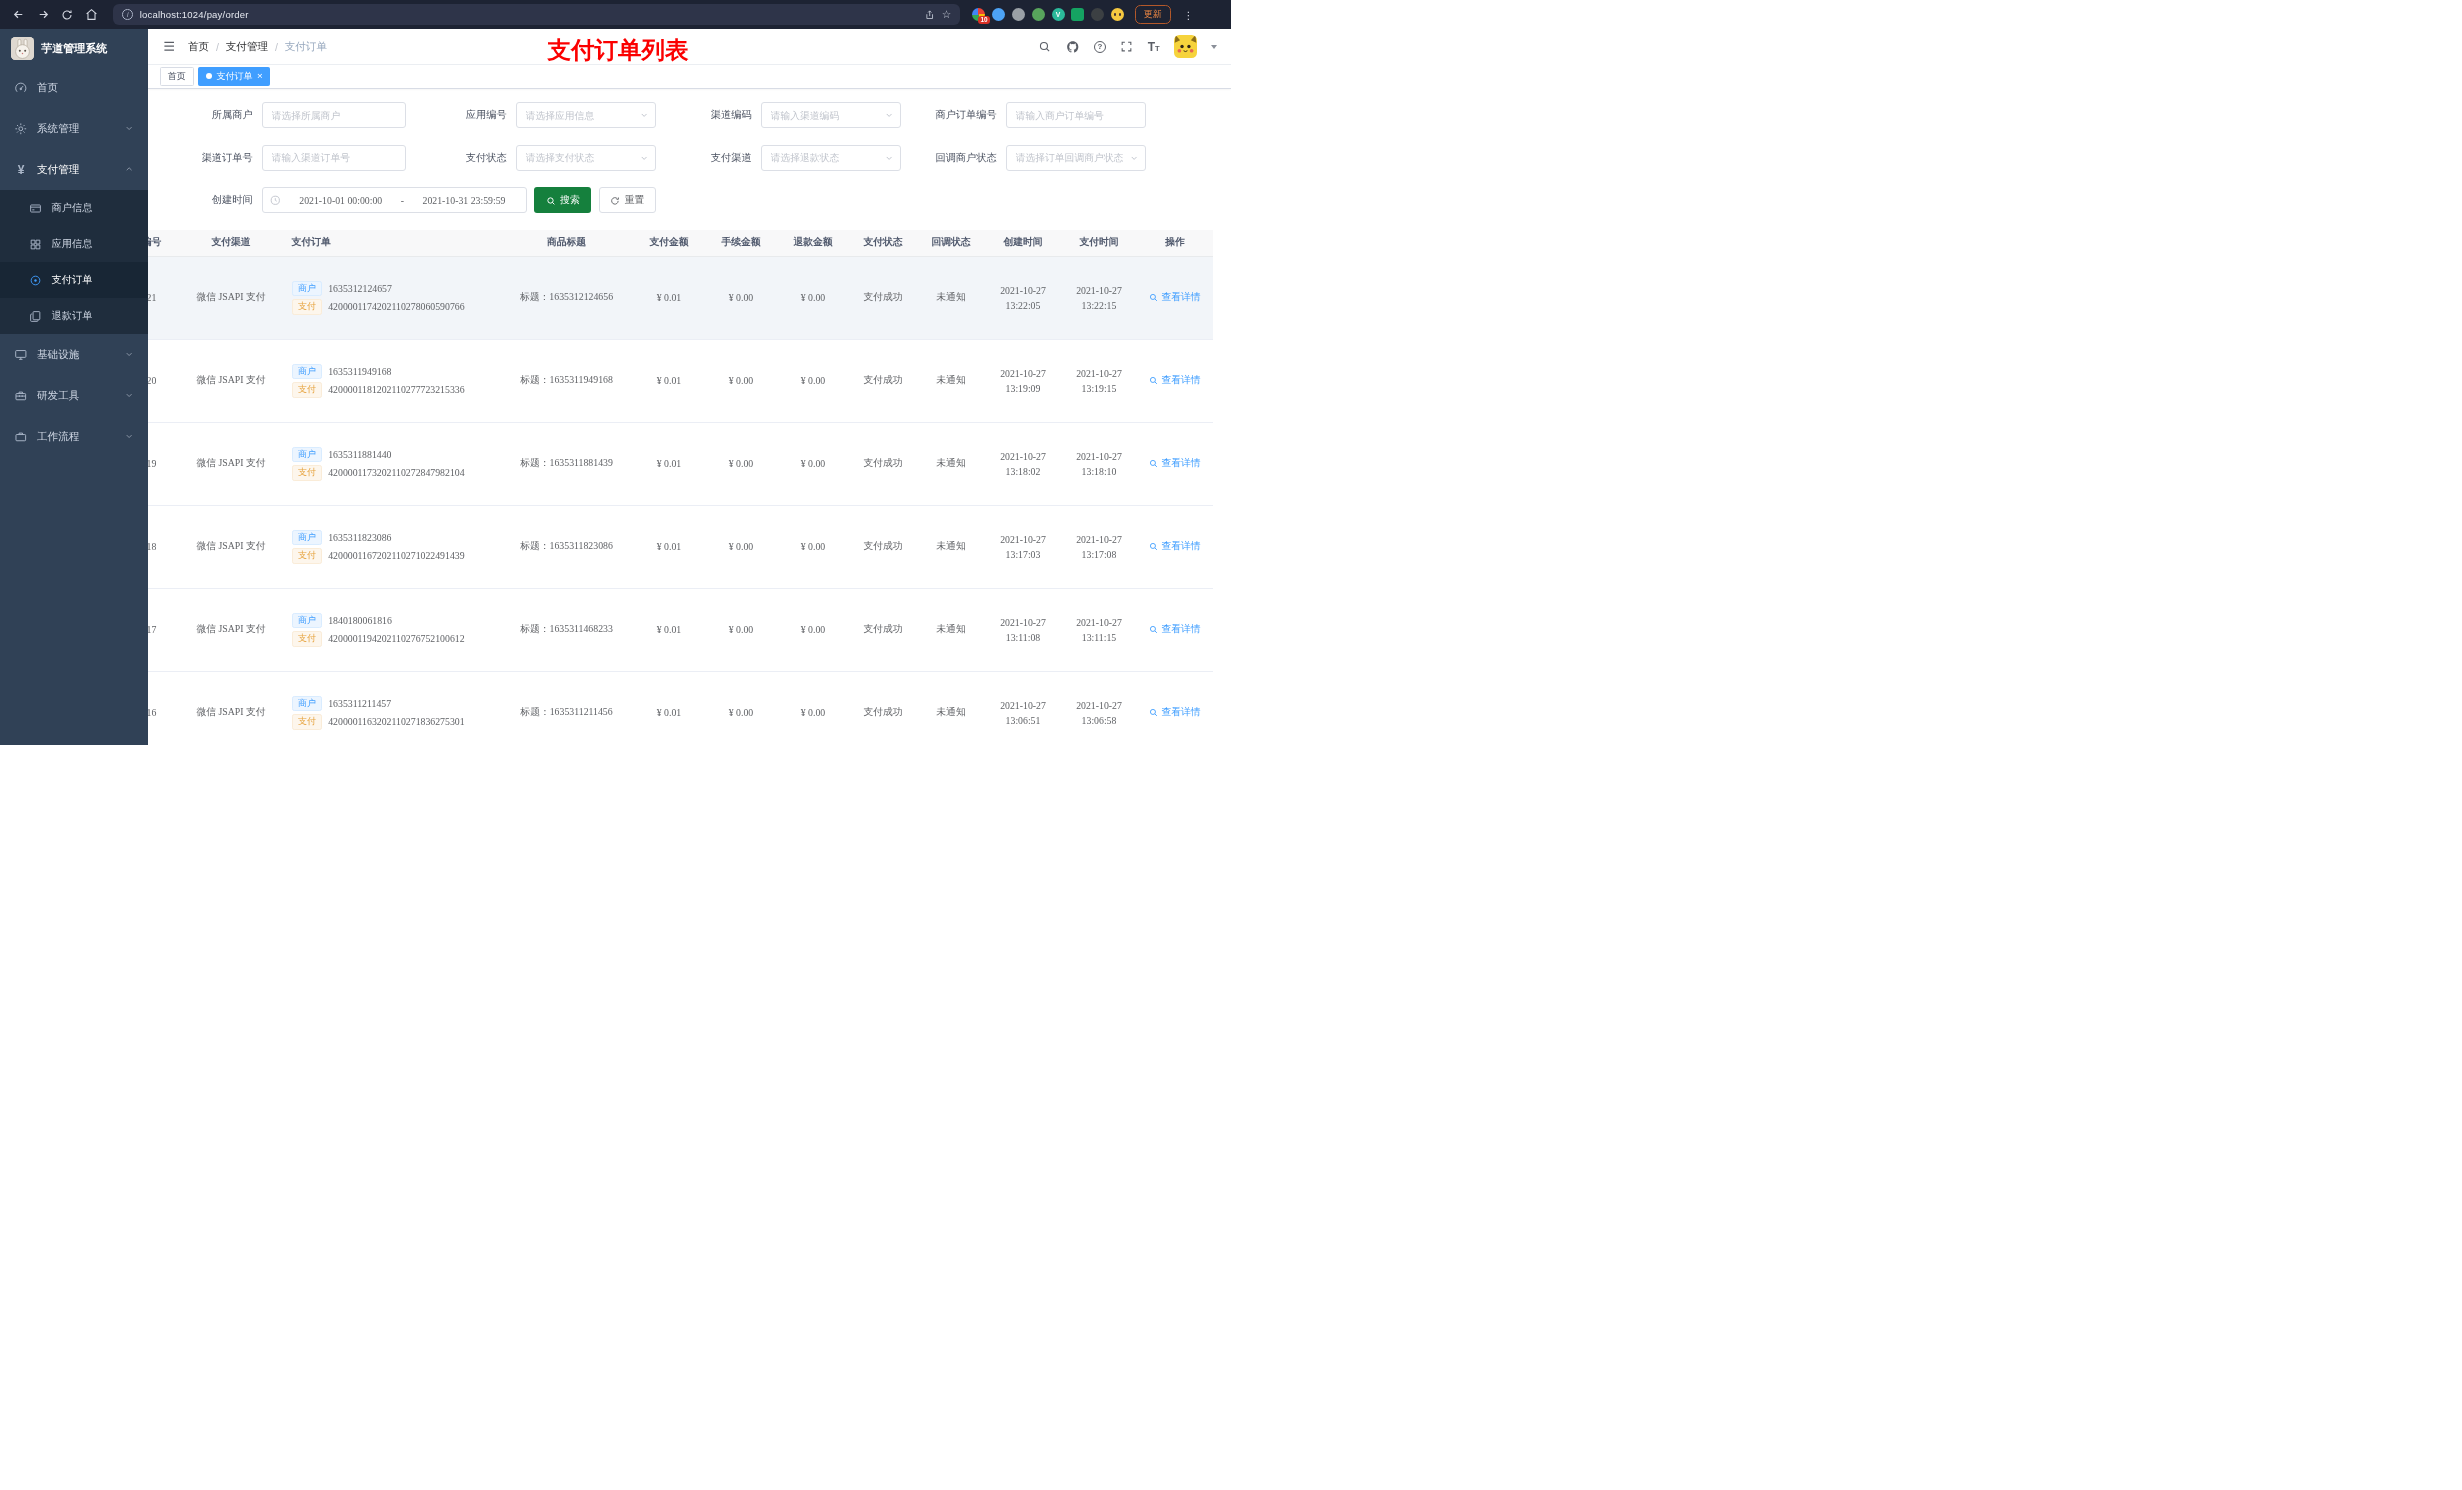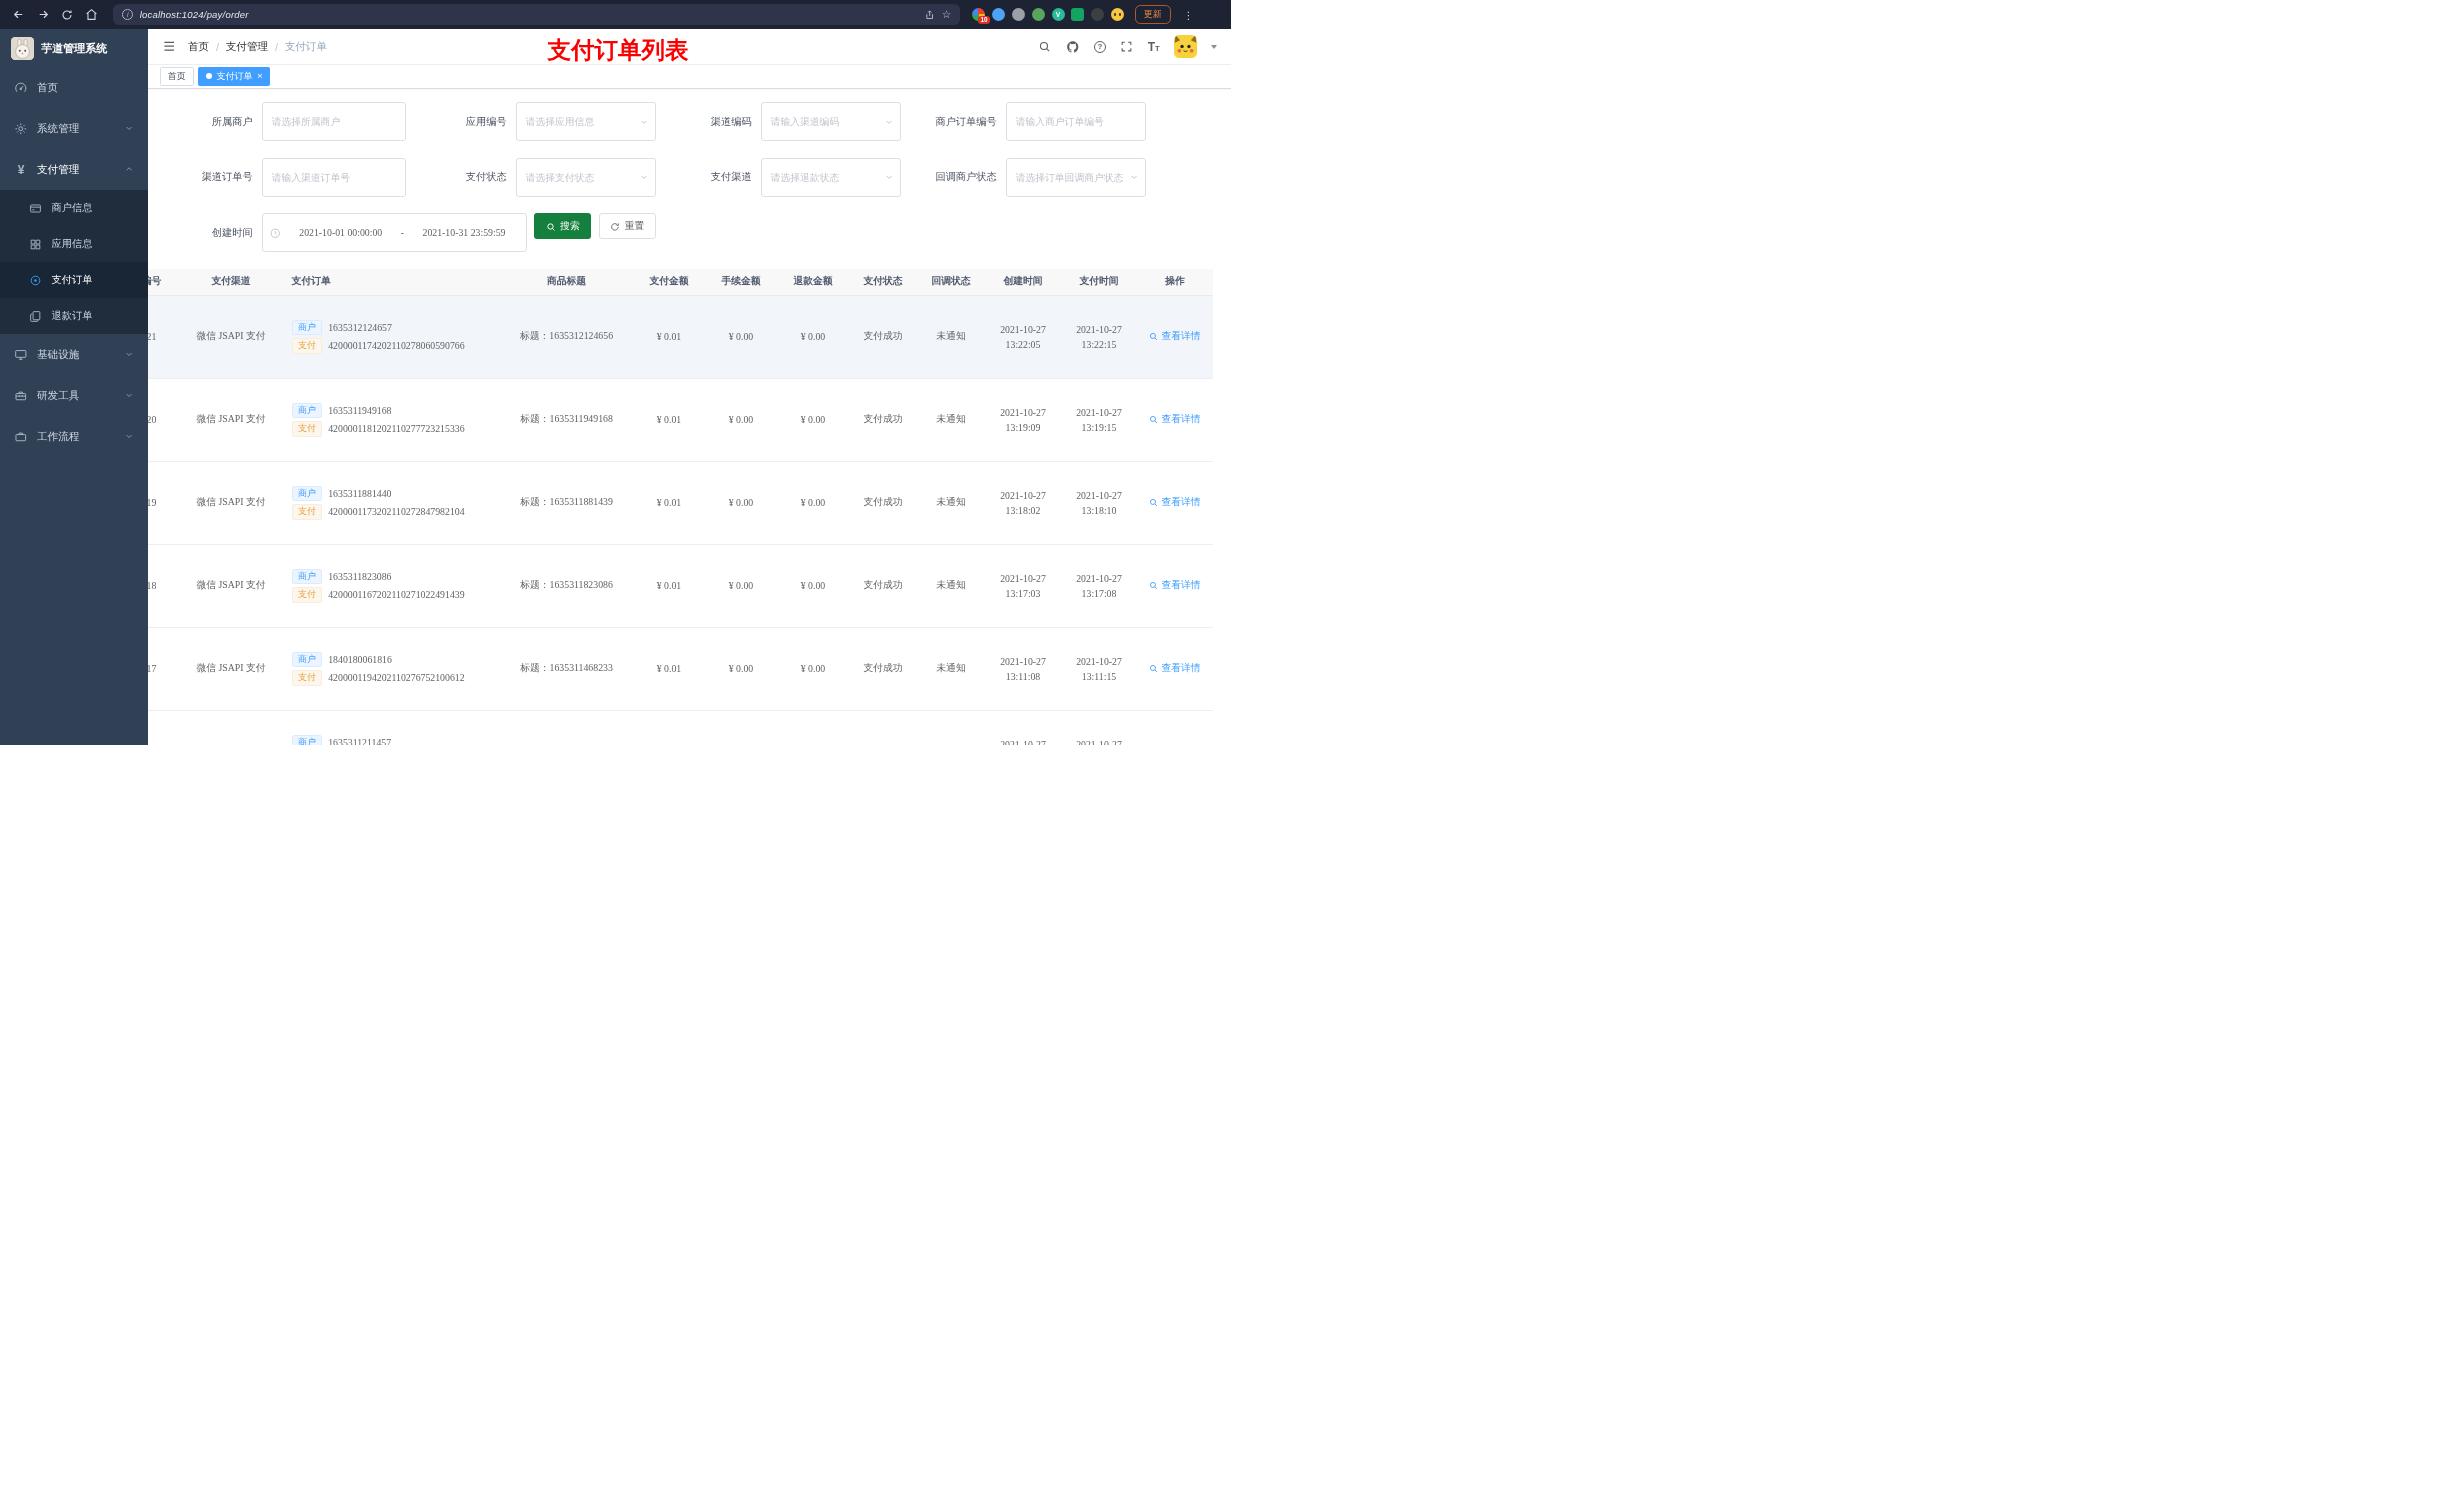--- a/index.html
+++ b/index.html
@@ -5,21 +5,21 @@
   * { margin:0; padding:0; box-sizing:border-box; }
   html,body { width:1231px; height:745px; overflow:hidden; }
   body { font-family:"Liberation Sans","DejaVu Sans",sans-serif; font-size:9.8px; color:#303133; background:#fff; position:relative; }
   svg { display:block; }
 
   
   .browser-bar { height:29px; background:#1d2333; display:flex; align-items:center; padding:0 9px; gap:4.5px; }
   .nav-btn { width:19.7px; height:19.7px; display:flex; align-items:center; justify-content:center; color:#d2d6e0; border-radius:50%; flex:0 0 auto; }
   .url-bar { flex:1; height:20.4px; background:#2e3449; border-radius:6px; display:flex; align-items:center; padding:0 9px; gap:6.8px; margin:0 7.6px; color:#e6e9f0; max-width:847px; }
   .info-badge { width:10.6px; height:10.6px; border:0.9px solid #a9b1c4; border-radius:50%; font-size:6.8px; line-height:9px; text-align:center; color:#a9b1c4; font-style:italic; flex:0 0 auto; }
-  .url-text { font-size:9.5px; letter-spacing:0.2px; flex:1; white-space:nowrap; overflow:hidden;font-style:italic; }
+  .url-text { font-size:9.5px; letter-spacing:0.2px; flex:1; white-space:nowrap; overflow:hidden; }
   .url-icon { color:#c6cbd8; flex:0 0 auto; }
   .star-glyph { font-size:10.6px; color:#c6cbd8; }
   .ext-row { display:flex; align-items:center; gap:6.8px; margin-right:6px; }
   .ext { width:13px; height:13px; border-radius:50%; position:relative; flex:0 0 auto; display:flex; align-items:center; justify-content:center; font-size:6.8px; font-weight:700; color:#fff; }
   .ext-puzzle { background:conic-gradient(#ea4335 0 25%, #fbbc05 0 50%, #34a853 0 75%, #4285f4 0); }
   .ext-badge { position:absolute; right:-4.5px; bottom:-3px; background:#d93025; color:#fff; font-size:6.4px; font-weight:700; border-radius:3px; padding:0 2.3px; line-height:8.3px; }
   .ext-drop { background:#4da3f5; }
   .ext-gray { background:#9aa0a6; }
   .ext-green { background:#58a55c; }
   .ext-vue { background:#2bb99a; }
@@ -73,21 +73,21 @@
   .tag-item.active { background:#409eff; border-color:#409eff; color:#fff; }
   .tag-dot { width:6px; height:6px; border-radius:50%; background:#fff; }
   .tag-close { font-size:9.8px; line-height:1; }
 
   
   .main { padding:13.6px 7.6px 0 7.6px; flex:1; min-height:0;font-family:Liberation Serif, serif; }
   .frow { display:flex; margin-bottom:16.7px; }
   .fgroup { display:flex; align-items:center; }
   .flabel { flex:1; text-align:right; padding-right:9px; font-size:10.2px; color:#4c5362; font-weight:500; white-space:nowrap; }
   .flabel.w140 { flex:0 0 106px; }
-  .fctrl { position:relative; height:39px; border:0.8px solid #dcdfe6; border-radius:3px; background:#fff; display:flex; align-items:center; flex:0 0 auto; }
+  .fctrl { position:relative; height:26px; border:0.8px solid #dcdfe6; border-radius:3px; background:#fff; display:flex; align-items:center; flex:0 0 auto; }
   .fin { width:100%; height:100%; border:none; outline:none; background:transparent; padding:0 9px; font-size:9.8px; color:#606266; font-family:inherit; }
   .fin::placeholder { color:#c0c4cc; }
   .has-arrow .fin { padding-right:21px; }
   .sel-arrow { position:absolute; right:6.8px; top:50%; transform:translateY(-50%); color:#c0c4cc; pointer-events:none; }
   .date-ctrl { padding:0 7.6px; gap:6px; color:#606266; font-size:9.8px; }
   .date-ctrl .clock { color:#c0c4cc; flex:0 0 auto; }
   .date-txt { flex:1; text-align:center; white-space:nowrap; }
   .date-sep { color:#606266; flex:0 0 auto; }
   .btn { height:26px; border-radius:3px; padding:0 10.6px; font-size:9.8px; display:inline-flex; align-items:center; gap:4.5px; cursor:pointer; border:0.8px solid transparent; font-family:inherit; }
   .btn-primary { background:#15803d; color:#fff; margin-left:7.6px; }

